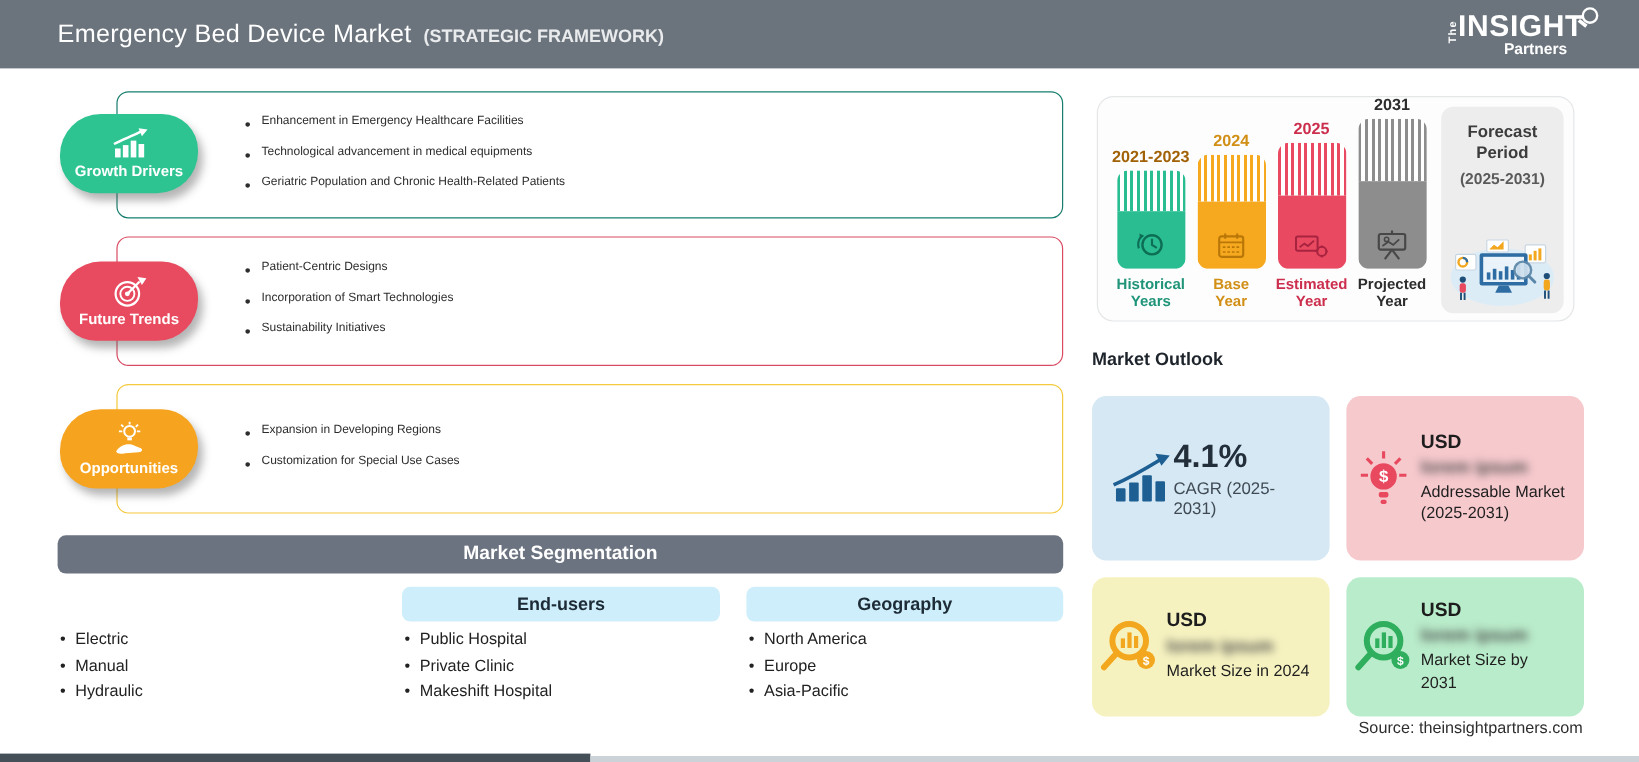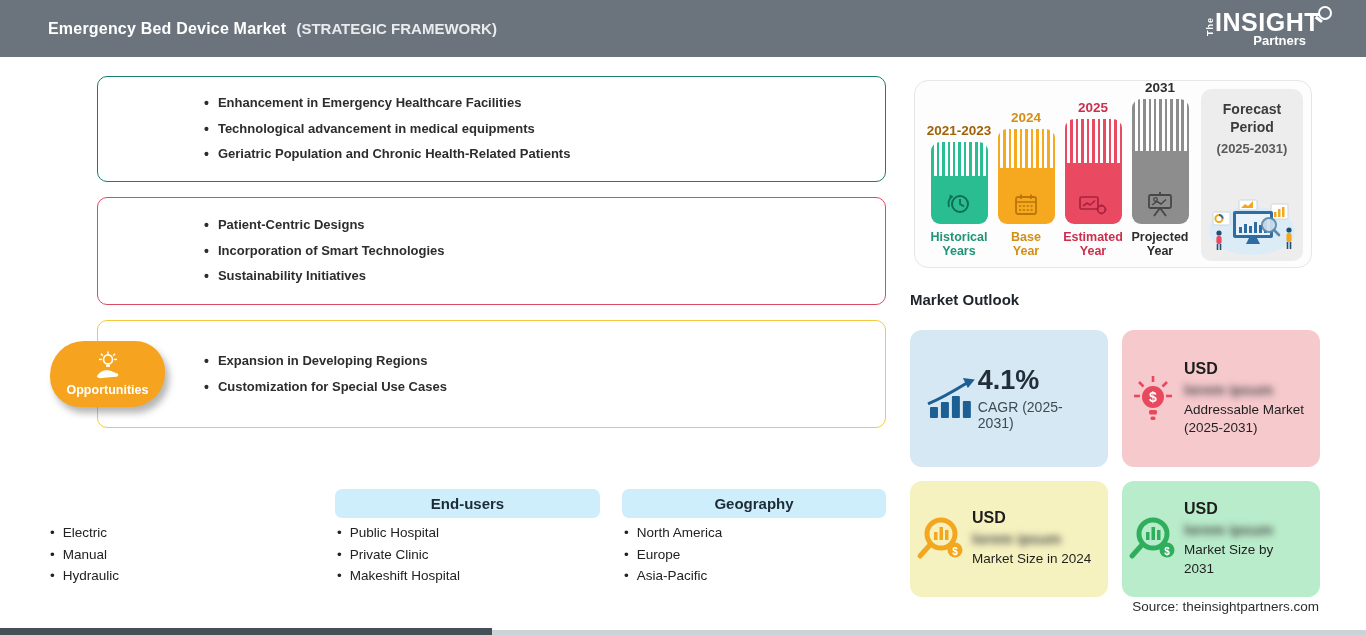--- a/index.html
+++ b/index.html
@@ -3,37 +3,37 @@
 <meta charset="utf-8">
 <style>
   * { margin:0; padding:0; box-sizing:border-box; }
   body { font-family:"Liberation Sans", sans-serif; background:#fff; }
   .page { position:relative; width:1366px; height:635px; background:#ffffff; overflow:hidden; }
 
   
   .header { position:absolute; top:0; left:0; width:1366px; height:57px; background:#6b747d;
             display:flex; align-items:center; justify-content:space-between; padding:0 46px 0 48px; }
   .title-wrap { display:flex; align-items:baseline; gap:10px; }
-  .title { color:#ffffff; font-size:16px; font-weight:bold; letter-spacing:.2px; }
+  .title { color:#ffffff; font-size:21px; font-weight:normal; letter-spacing:.2px; }
   .subtitle { color:#e9ebed; font-size:15px; font-weight:bold; }
   .logo { position:relative; display:flex; align-items:flex-start; color:#fff; }
   .logo-the { font-size:9px; font-weight:bold; letter-spacing:1px; transform:rotate(-90deg) translateX(-6px); transform-origin:center; width:10px; margin-top:10px; }
   .logo-col { display:flex; flex-direction:column; align-items:flex-end; }
   .logo-insight { font-size:25px; font-weight:800; letter-spacing:0.5px; line-height:24px; }
   .logo-partners { font-size:13px; font-weight:bold; line-height:13px; margin-right:14px; }
   .logo-ring { position:absolute; top:-4px; right:-12px; width:14px; height:14px; border:2.5px solid #fff; border-radius:50%; }
   .logo-ring::after { content:""; position:absolute; left:-5px; bottom:-2px; width:8px; height:2.5px; background:#fff; transform:rotate(38deg); }
 
   
   .fw-box { position:absolute; left:97px; width:789px; border-radius:10px; background:#fff;
             display:flex; flex-direction:column; justify-content:center; gap:9px; padding-left:106px; }
   .fw-box.teal   { top:76px;  height:106px; border:1.6px solid #177d6e; }
   .fw-box.red    { top:197px; height:108px; border:1.6px solid #d94b63; }
   .fw-box.yellow { top:320px; height:108px; border:1.6px solid #f5c93d; }
-  .fw-bullet { font-size:13px; color:#2d2d2d; display:flex; align-items:flex-start;font-weight:bold; }
+  .fw-bullet { font-size:10px; color:#2d2d2d; display:flex; align-items:flex-start; }
   .fw-bullet::before { content:"•"; color:#2d2d2d; font-size:14px; margin-right:9px; line-height:1.2; }
 
   .badge { position:absolute; left:50px; width:115px; height:66px; border-radius:34px 30px 34px 30px;
            display:flex; flex-direction:column; align-items:center; justify-content:center; gap:2px;
            box-shadow:4px 6px 7px rgba(90,90,90,.45); }
   .badge.teal   { top:95px;  background:#2ec492; }
   .badge.red    { top:218px; background:#e84a5f; }
   .badge.yellow { top:341px; background:#f6a41f; }
   .badge-label { color:#fff; font-size:12.5px; font-weight:bold; white-space:nowrap; }
 
@@ -118,45 +118,67 @@
       </span>
       <span class="logo-ring"></span>
     </div>
   </div>
 
   <div class="fw-box teal">
     <div class="fw-bullet">Enhancement in Emergency Healthcare Facilities</div>
     <div class="fw-bullet">Technological advancement in medical equipments</div>
     <div class="fw-bullet">Geriatric Population and Chronic Health-Related Patients</div>
   </div>
+  <div class="badge teal">
+    <svg width="38" height="28" viewBox="0 0 38 30">
+      <rect x="6" y="19" width="5" height="8" fill="#fff"></rect>
+      <rect x="13" y="16" width="5" height="11" fill="#fff"></rect>
+      <rect x="20" y="12" width="5" height="15" fill="#fff"></rect>
+      <rect x="27" y="15" width="5" height="12" fill="#fff"></rect>
+      <path d="M5 15 C13 11 21 8 29 4" stroke="#fff" stroke-width="2.2" fill="none"></path>
+      <polygon points="27,1 35,2 30,8" fill="#fff"></polygon>
+    </svg>
+    <span class="badge-label">Growth Drivers</span>
+  </div>
 
   <div class="fw-box red">
     <div class="fw-bullet">Patient-Centric Designs</div>
     <div class="fw-bullet">Incorporation of Smart Technologies</div>
     <div class="fw-bullet">Sustainability Initiatives</div>
+  </div>
+  <div class="badge red">
+    <svg width="34" height="28" viewBox="0 0 34 30">
+      <circle cx="15" cy="17" r="10.5" stroke="#fff" stroke-width="2" fill="none"></circle>
+      <circle cx="15" cy="17" r="6.3" stroke="#fff" stroke-width="1.7" fill="none"></circle>
+      <circle cx="15" cy="17" r="2.2" fill="#fff"></circle>
+      <line x1="15" y1="17" x2="26" y2="6" stroke="#fff" stroke-width="2"></line>
+      <polygon points="24,2 32,3 28,9" fill="#fff"></polygon>
+    </svg>
+    <span class="badge-label">Future Trends</span>
   </div>
 
   <div class="fw-box yellow">
     <div class="fw-bullet">Expansion in Developing Regions</div>
     <div class="fw-bullet">Customization for Special Use Cases</div>
   </div>
   <div class="badge yellow">
     <svg width="34" height="30" viewBox="0 0 34 32">
       <circle cx="17" cy="9" r="4.8" fill="none" stroke="#fff" stroke-width="1.8"></circle>
       <rect x="15" y="14.5" width="4" height="2.5" fill="#fff"></rect>
       <line x1="17" y1="0.5" x2="17" y2="3" stroke="#fff" stroke-width="1.6"></line>
       <line x1="9.5" y1="3" x2="11.5" y2="5" stroke="#fff" stroke-width="1.6"></line>
       <line x1="24.5" y1="3" x2="22.5" y2="5" stroke="#fff" stroke-width="1.6"></line>
       <line x1="7.5" y1="9" x2="10.5" y2="9" stroke="#fff" stroke-width="1.6"></line>
       <line x1="23.5" y1="9" x2="26.5" y2="9" stroke="#fff" stroke-width="1.6"></line>
       <path d="M5 27 C9 20 17 19 22 22 L27 24 C29 25 28 27.5 25 27.5 L13 28.5 C9 29.5 6 29 5 27 Z" fill="#fff"></path>
     </svg>
     <span class="badge-label">Opportunities</span>
   </div>
 
+  <div class="seg-bar">Market Segmentation</div>
 
   <div class="seg-head c1">End-users</div>
   <div class="seg-head c2">Geography</div>
 
   <div class="seg-list c0">
     <div class="seg-item">Electric</div>
     <div class="seg-item">Manual</div>
     <div class="seg-item">Hydraulic</div>
   </div>
   <div class="seg-list c1">

